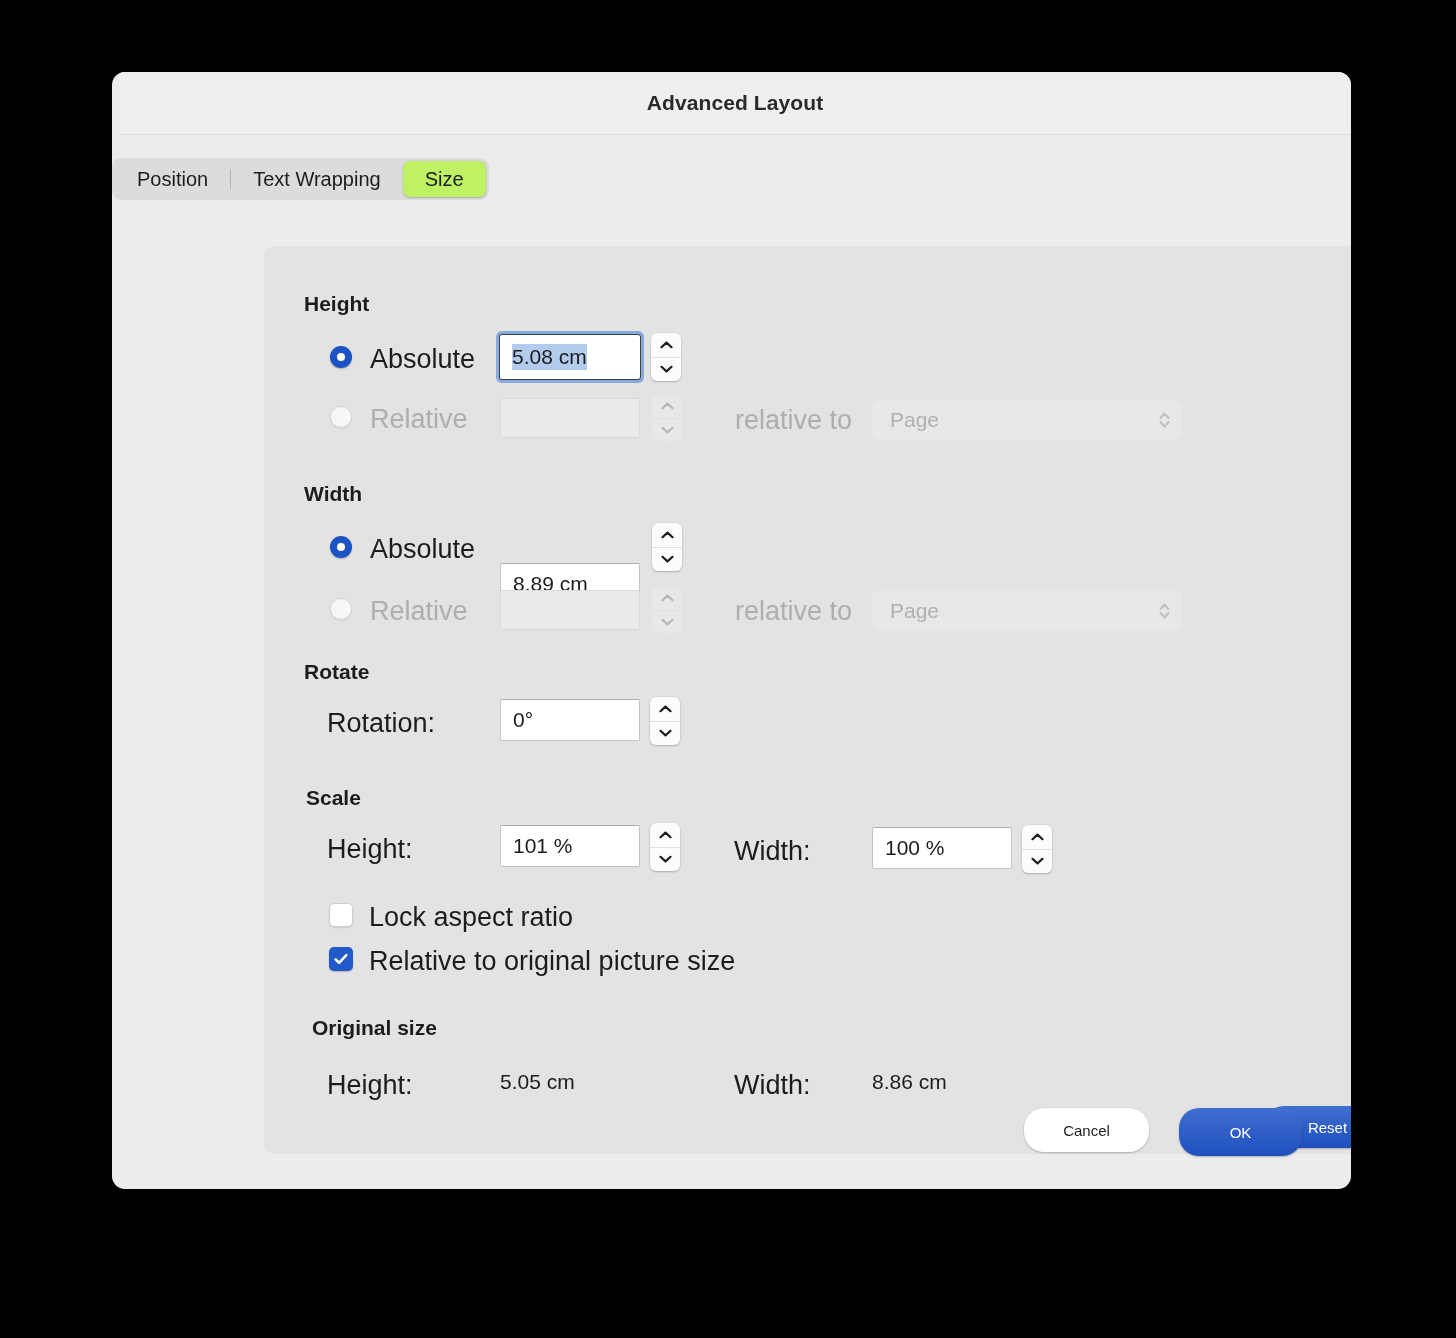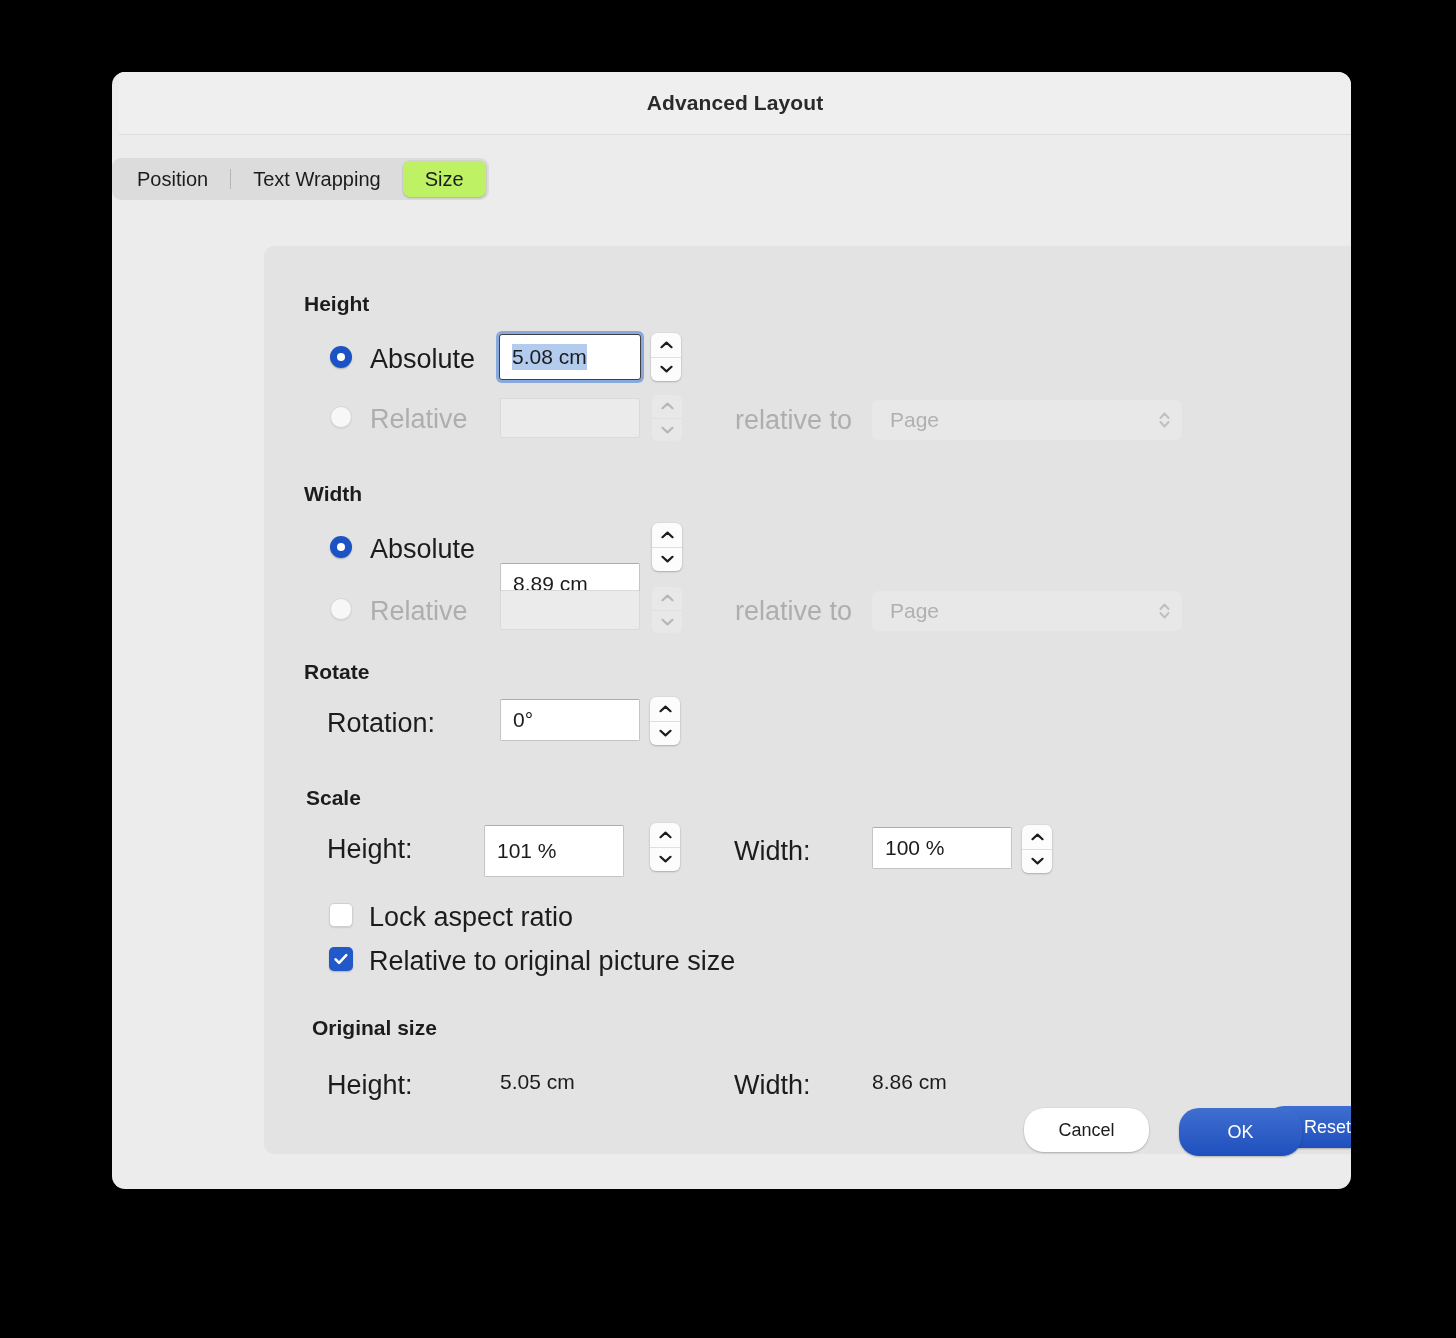--- a/index.html
+++ b/index.html
@@ -268,21 +268,21 @@
     stroke-linejoin: round;
   }
 
   
   .btn {
     position: absolute;
     display: flex;
     align-items: center;
     justify-content: center;
     border-radius: 20px;
-    font-size: 18px;
+    font-size: 15px;
     box-sizing: border-box;
     white-space: nowrap;
   }
   .btn.primary {
     background: linear-gradient(180deg, #3f6fd0 0%, #1f4fbd 100%);
     color: #ffffff;
     box-shadow: 0 1px 2px rgba(0,0,0,0.25);
   }
   .btn.secondary {
     background: #ffffff;
@@ -426,21 +426,21 @@
         <div class="half">
           <svg class="chev" viewBox="0 0 13 8">
               <path d="M1.5 1.8 L6.5 6.4 L11.5 1.8"></path>
             </svg>
         </div>
       </div>
 
       <div class="group-title" style="left:42px; top:540px;">Scale</div>
 
       <div class="row-label" style="left:63px; top:588px;">Height:</div>
-      <div class="field" style="left:220px; top:579px; width:140px; height:52px;">
+      <div class="field" style="left:236px; top:579px; width:140px; height:42px;">
         <span>101 %</span>
       </div>
       <div class="stepper" style="left:386px; top:577px;">
         <div class="half">
           <svg class="chev" viewBox="0 0 13 8">
               <path d="M1.5 6.2 L6.5 1.6 L11.5 6.2"></path>
             </svg>
         </div>
         <div class="half">
           <svg class="chev" viewBox="0 0 13 8">

